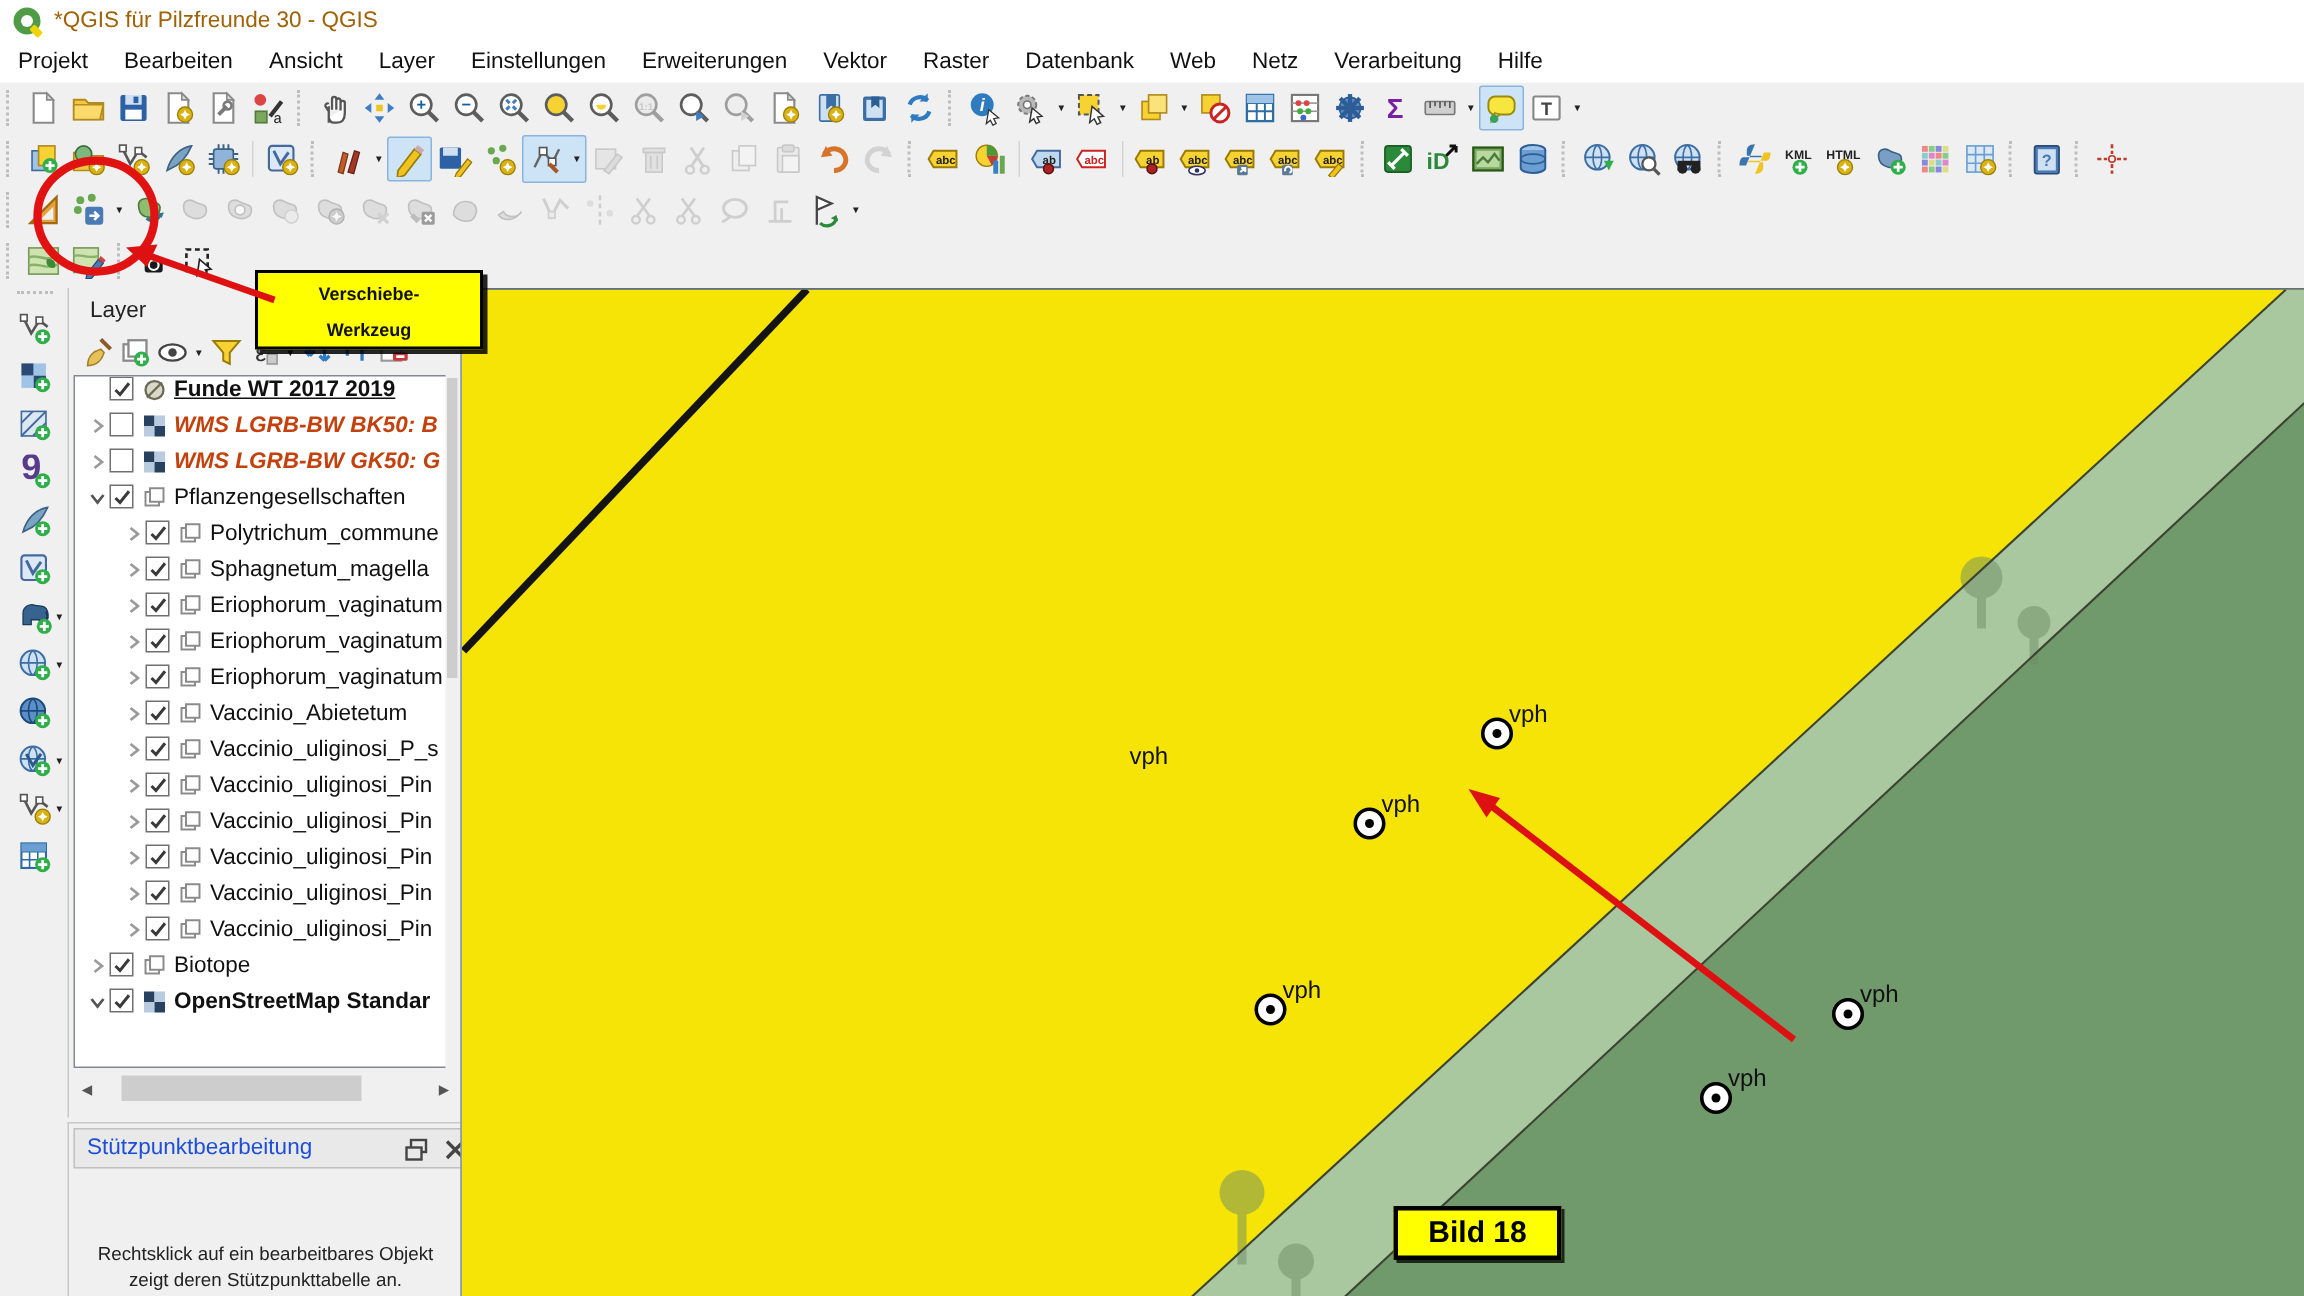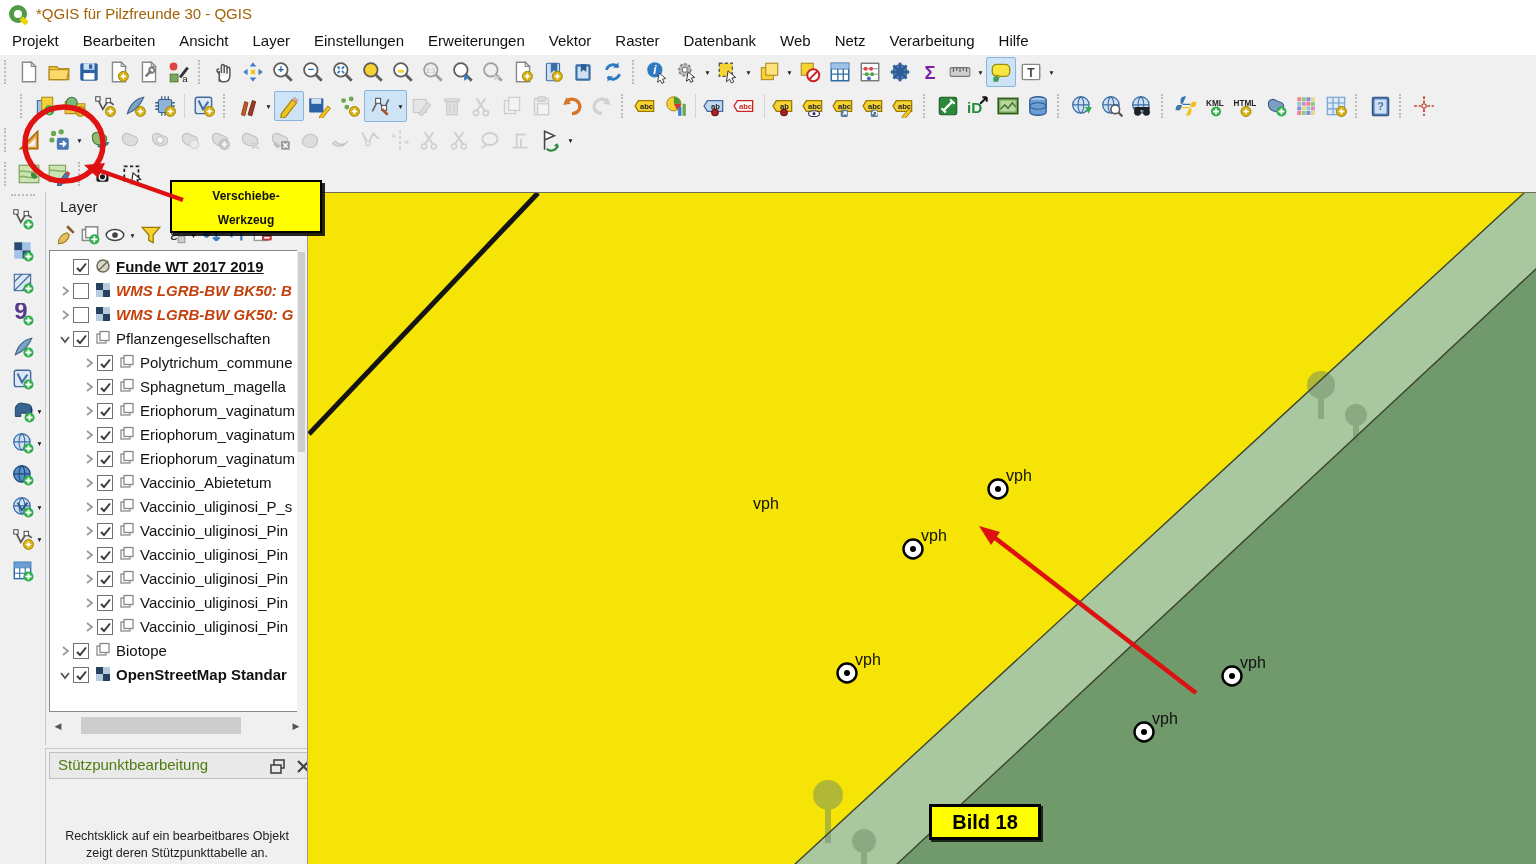--- a/index.html
+++ b/index.html
@@ -3,50 +3,50 @@
 <meta charset="utf-8">
 <style>
   * { margin:0; padding:0; box-sizing:border-box; }
   html,body { width:1536px; height:864px; overflow:hidden; font-family:"Liberation Sans",sans-serif; background:#f0f0f0; }
   #titlebar { position:absolute; left:0; top:0; width:1536px; height:28px; background:#fff; }
   #titlebar .apptitle { position:absolute; left:36px; top:5px; font-size:15px; color:#a16207; }
   #qgis-logo { position:absolute; left:8px; top:4px; }
   #menubar { position:absolute; left:0; top:28px; width:1536px; height:27px; background:#fff; }
   #menubar .mitem { display:inline-block; padding:0 12px; font-size:15px; line-height:26px; color:#111; }
   .tbrow { position:absolute; left:0; height:34px; display:flex; align-items:center; }
-  #tb1{ top:55px; } #tb2{ top:89px;padding-left:16px; } #tb3{ top:123px; } #tb4{ top:157px; }
+  #tb1{ top:55px; } #tb2{ top:89px; } #tb3{ top:123px; } #tb4{ top:157px; }
   .tbtn { width:30px; height:30px; display:flex; align-items:center; justify-content:center; flex:none; position:relative; }
   .tbtn.active { background:#cde4f7; border:1px solid #8ab4dd; border-radius:2px; }
   .grp-active { display:flex; background:#cde4f7; border:1px solid #8ab4dd; border-radius:2px; }
   .dd { width:11px; height:30px; display:flex; align-items:center; justify-content:center; font-size:6.5px; color:#222; flex:none; }
   .handle { width:7px; height:24px; border-left:2px dotted #bdbdbd; margin:0 3px 0 4px; flex:none; }
   .sep { width:1px; height:24px; background:#d4d4d4; margin:0 4px; flex:none; }
   #leftcol { position:absolute; left:0; top:192px; width:45px; height:672px; }
   #leftcol .handle-h { width:24px; height:7px; border-top:2px dotted #bdbdbd; margin:2px auto 2px auto; }
   .lc-wrap { position:relative; width:45px; display:flex; justify-content:center; }
   .lc-wrap .dd { position:absolute; right:0px; top:10px; height:12px; }
   #layerpanel { position:absolute; left:45px; top:192px; width:262px; height:553px; background:#f0f0f0; border-left:1px solid #c8c8c8; }
   #lp-header { position:absolute; left:2px; top:2px; width:258px; height:26px; font-size:15px; color:#222; padding:4px 0 0 12px; }
   #lp-toolbar { position:absolute; left:6px; top:30px; height:26px; display:flex; align-items:center; }
   #lp-toolbar .tbtn { width:25px; height:24px; }
   #lp-tree { position:absolute; left:3px; top:58px; width:256px; height:462px; background:#fff; border:1px solid #828790; overflow:hidden; }
-  .trow { height:24px; display:flex; align-items:flex-end; font-size:15px; color:#111; white-space:nowrap; }
+  .trow { height:24px; display:flex; align-items:flex-start; font-size:15px; color:#111; white-space:nowrap; }
   .trow .expander { width:17px; height:17px; flex:none; display:flex; align-items:center; justify-content:center; }
   .trow .cb { width:16px; height:16px; border:1px solid #707070; background:#fff; flex:none; margin-right:5px; display:flex; align-items:center; justify-content:center; }
   .trow .licon { width:18px; height:18px; flex:none; margin-right:4px; display:flex; align-items:center; justify-content:center; }
   .trow .tlabel { overflow:hidden; }
   .tlabel.b { font-weight:bold; } .tlabel.i { font-style:italic; color:#c2410c; } .tlabel.u { text-decoration:underline; }
   #lp-vscroll { position:absolute; right:1px; top:58px; width:9px; height:462px; background:#f0f0f0; }
   #lp-vscroll .thumb { position:absolute; left:1px; top:2px; width:7px; height:200px; background:#cdcdcd; }
   #lp-hscroll { position:absolute; left:3px; top:524px; width:256px; height:19px; background:#f0f0f0; display:flex; align-items:center; }
   #lp-hscroll .arrow { width:18px; text-align:center; font-size:9px; color:#555; }
   #lp-hscroll .track { position:relative; flex:1; height:17px; }
   #lp-hscroll .thumb { position:absolute; left:14px; top:0px; width:160px; height:17px; background:#cdcdcd; }
   #vertexpanel { position:absolute; left:45px; top:748px; width:262px; height:116px; background:#f0f0f0; border-left:1px solid #c8c8c8; border-top:1px solid #c8c8c8; }
-  #vp-header { position:absolute; left:3px; top:3px; width:272px; height:27px; background:#e9e9e9; border:1px solid #c0c0c0; font-size:15px; color:#4d7c0f; padding:3px 0 0 8px; }
+  #vp-header { position:absolute; left:3px; top:3px; width:272px; height:27px; background:#e9e9e9; border:1px solid #c0c0c0; font-size:15px; color:#1d4ed8; padding:3px 0 0 8px; }
   #vp-hint { position:absolute; left:0; bottom:2px; width:262px; text-align:center; font-size:12.5px; color:#222; line-height:17px; }
   #map { position:absolute; left:307px; top:192px; width:1229px; height:672px; background:#3b82f6; border-top:1px solid #6e6e5a; border-left:1px solid #9a9a9a; overflow:hidden; }
   #bild-label { position:absolute; left:621px; top:611px; width:112px; height:36px; background:#ffff00; border:3px solid #000; box-shadow:2px 2px 0 rgba(0,0,0,0.75); font-weight:bold; font-size:20px; color:#000; text-align:center; line-height:31px; }
   #tool-label { position:absolute; left:170px; top:180px; width:152px; height:53px; background:#ffff00; border:2px solid #000; box-shadow:3px 3px 0 rgba(0,0,0,0.85); text-align:center; font-size:12px; font-weight:bold; color:#111; line-height:24px; padding-top:2px; z-index:40; }
   #annot-overlay { position:absolute; left:0; top:0; width:1536px; height:864px; pointer-events:none; z-index:50; }
 </style>
 </head>
 <body>
 
 <div id="titlebar">

